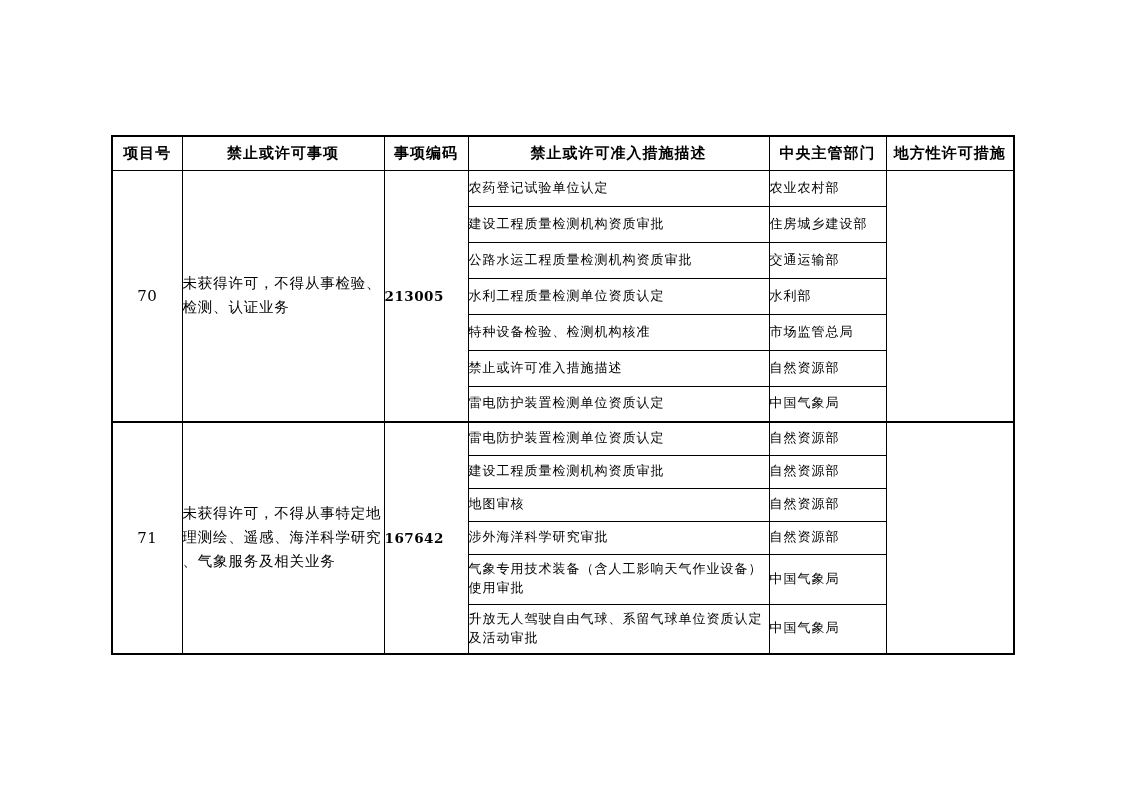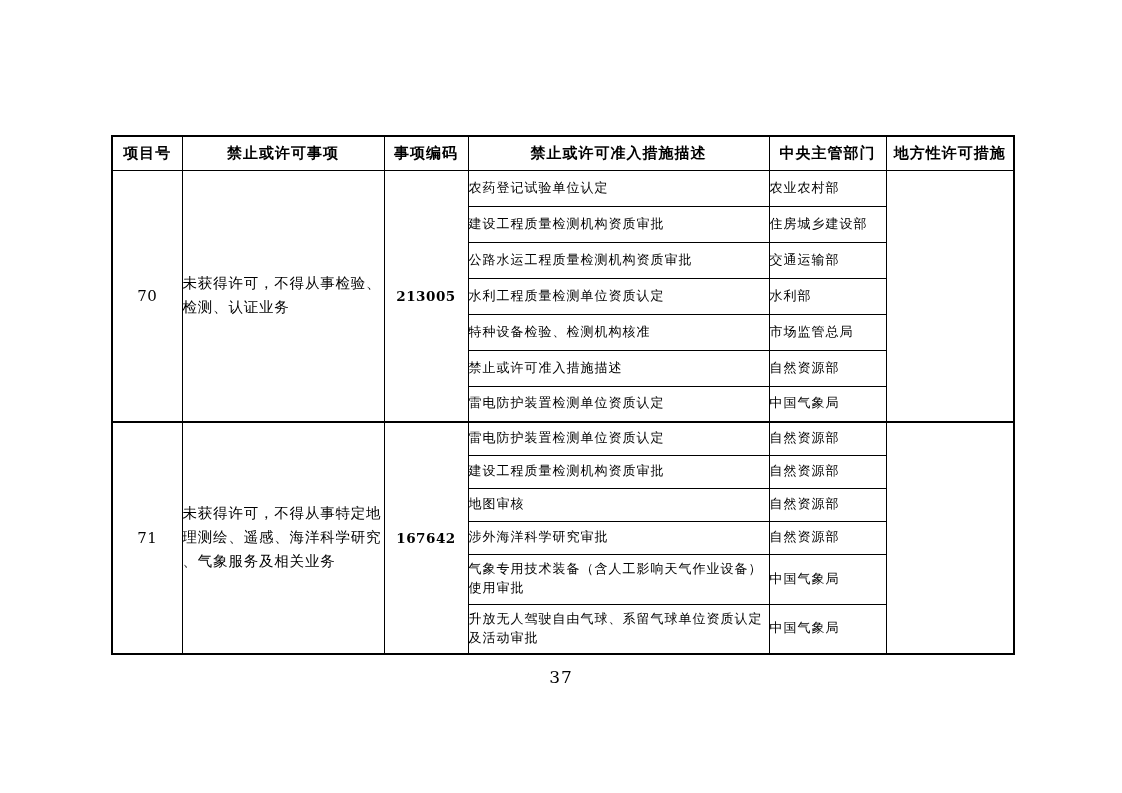--- a/index.html
+++ b/index.html
@@ -47,21 +47,21 @@
   td.c-matter {
     text-align: left;
     font-size: 14.5px;
     letter-spacing: 0.8px;
     line-height: 1.65;
     padding: 4px 8px;
     line-break: anywhere;
     word-break: break-all;
   }
   td.c-code {
-    text-align: center;
+    text-align: left;
     font-size: 13.5px;
     font-weight: bold;
     letter-spacing: 0.5px;
     margin-left: 25px;
   }
   td.c-desc, td.c-dept {
     border-top: none;
     border-bottom: none;
     font-size: 13px;
     letter-spacing: 1px;
@@ -170,14 +170,13 @@
         <td class="c-desc">气象专用技术装备（含人工影响天气作业设备）使用审批</td>
         <td class="c-dept">中国气象局</td>
       </tr>
       <tr class="sub71tall">
         <td class="c-desc">升放无人驾驶自由气球、系留气球单位资质认定及活动审批</td>
         <td class="c-dept">中国气象局</td>
       </tr>
     </tbody>
   </table>
 
-  <div class="page-number">37</div>
 </div>
 
 </body></html>

